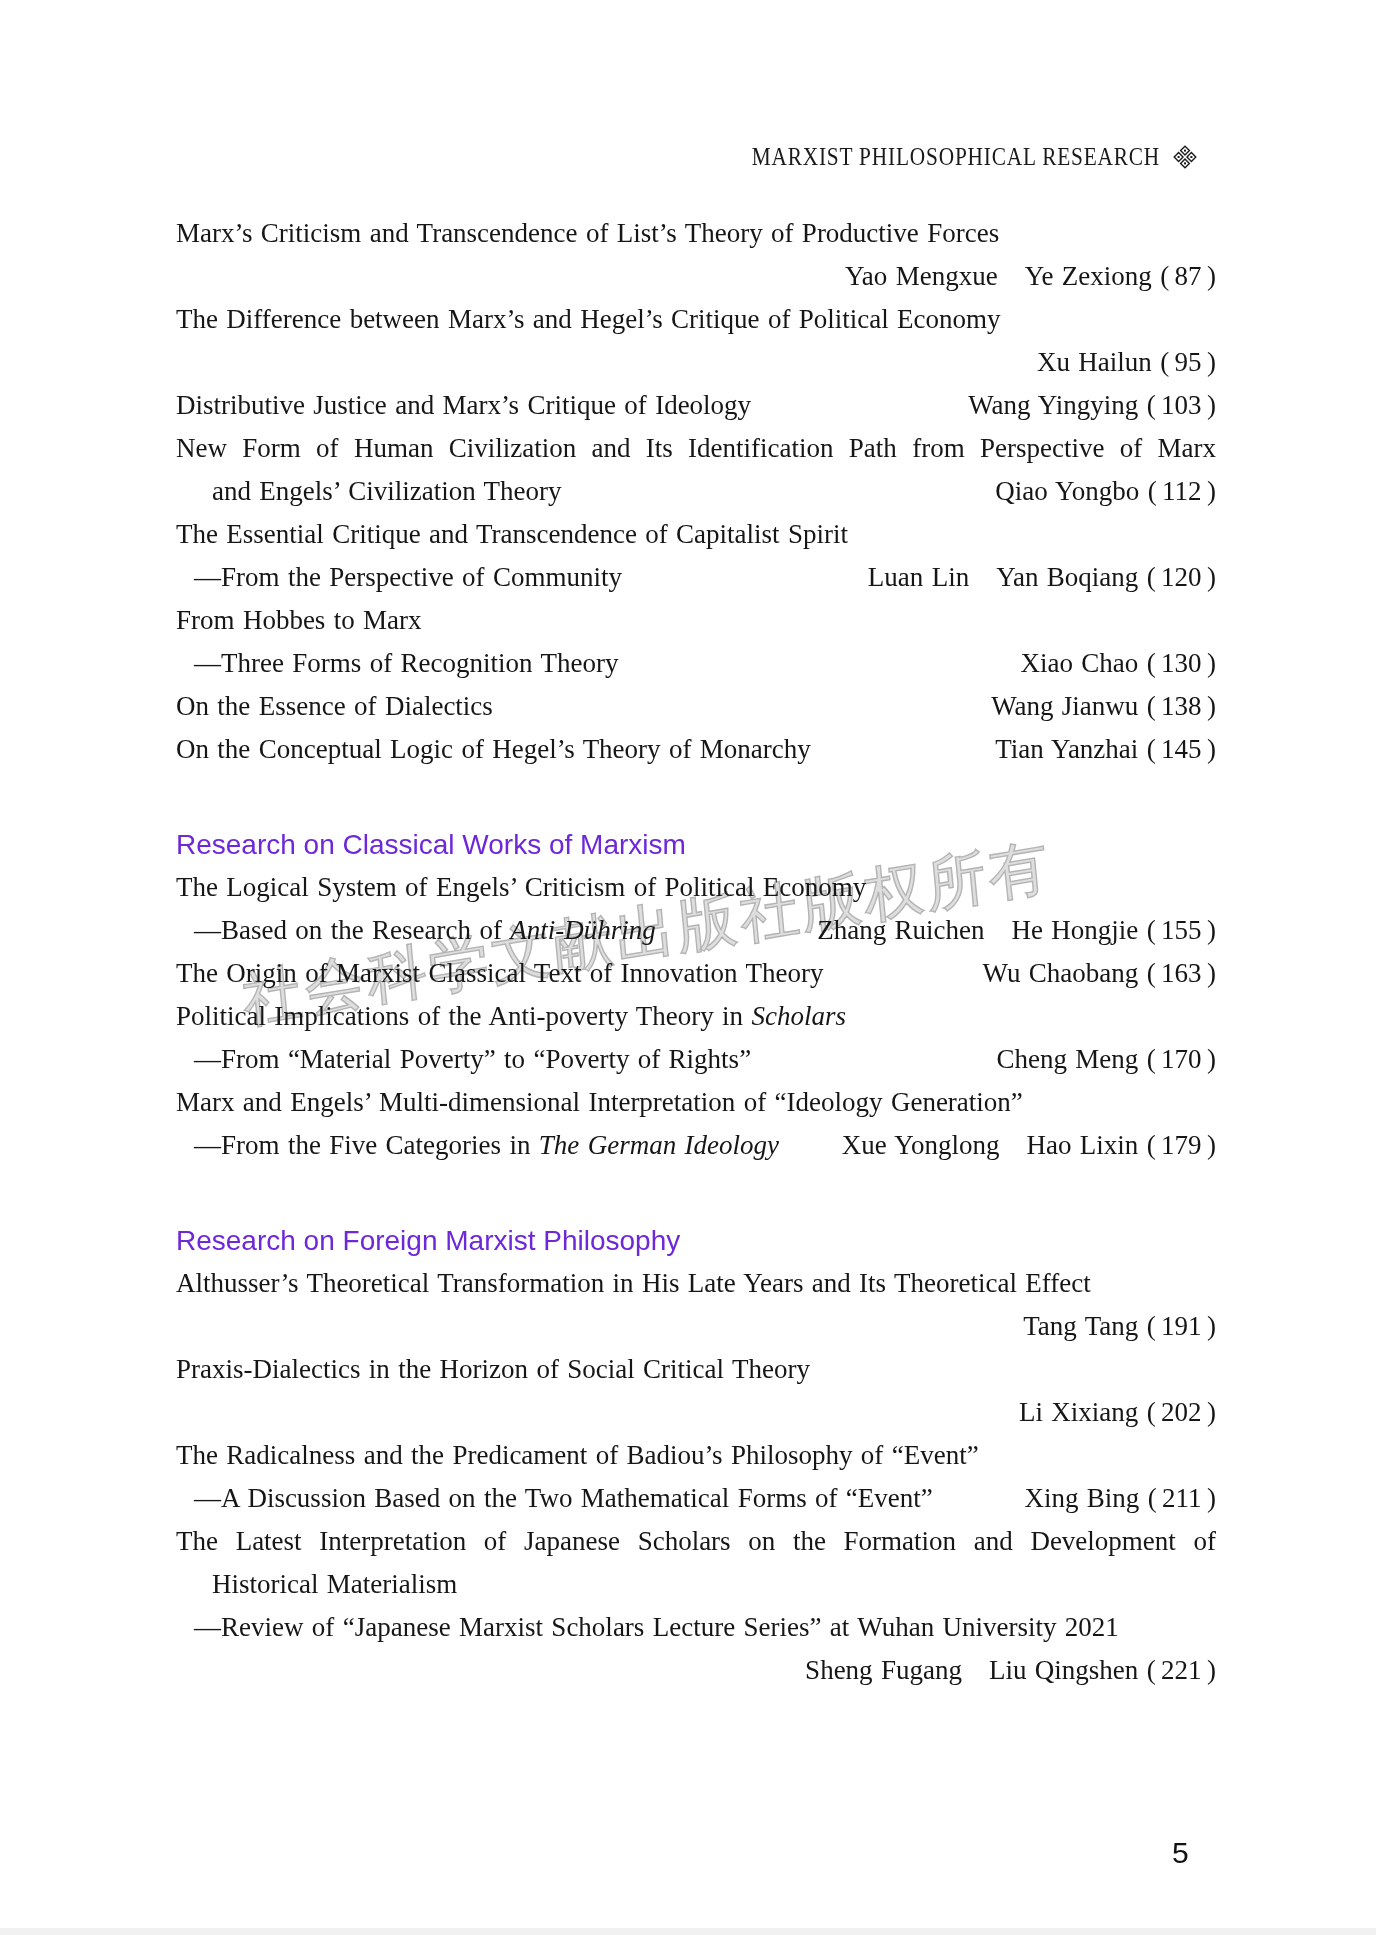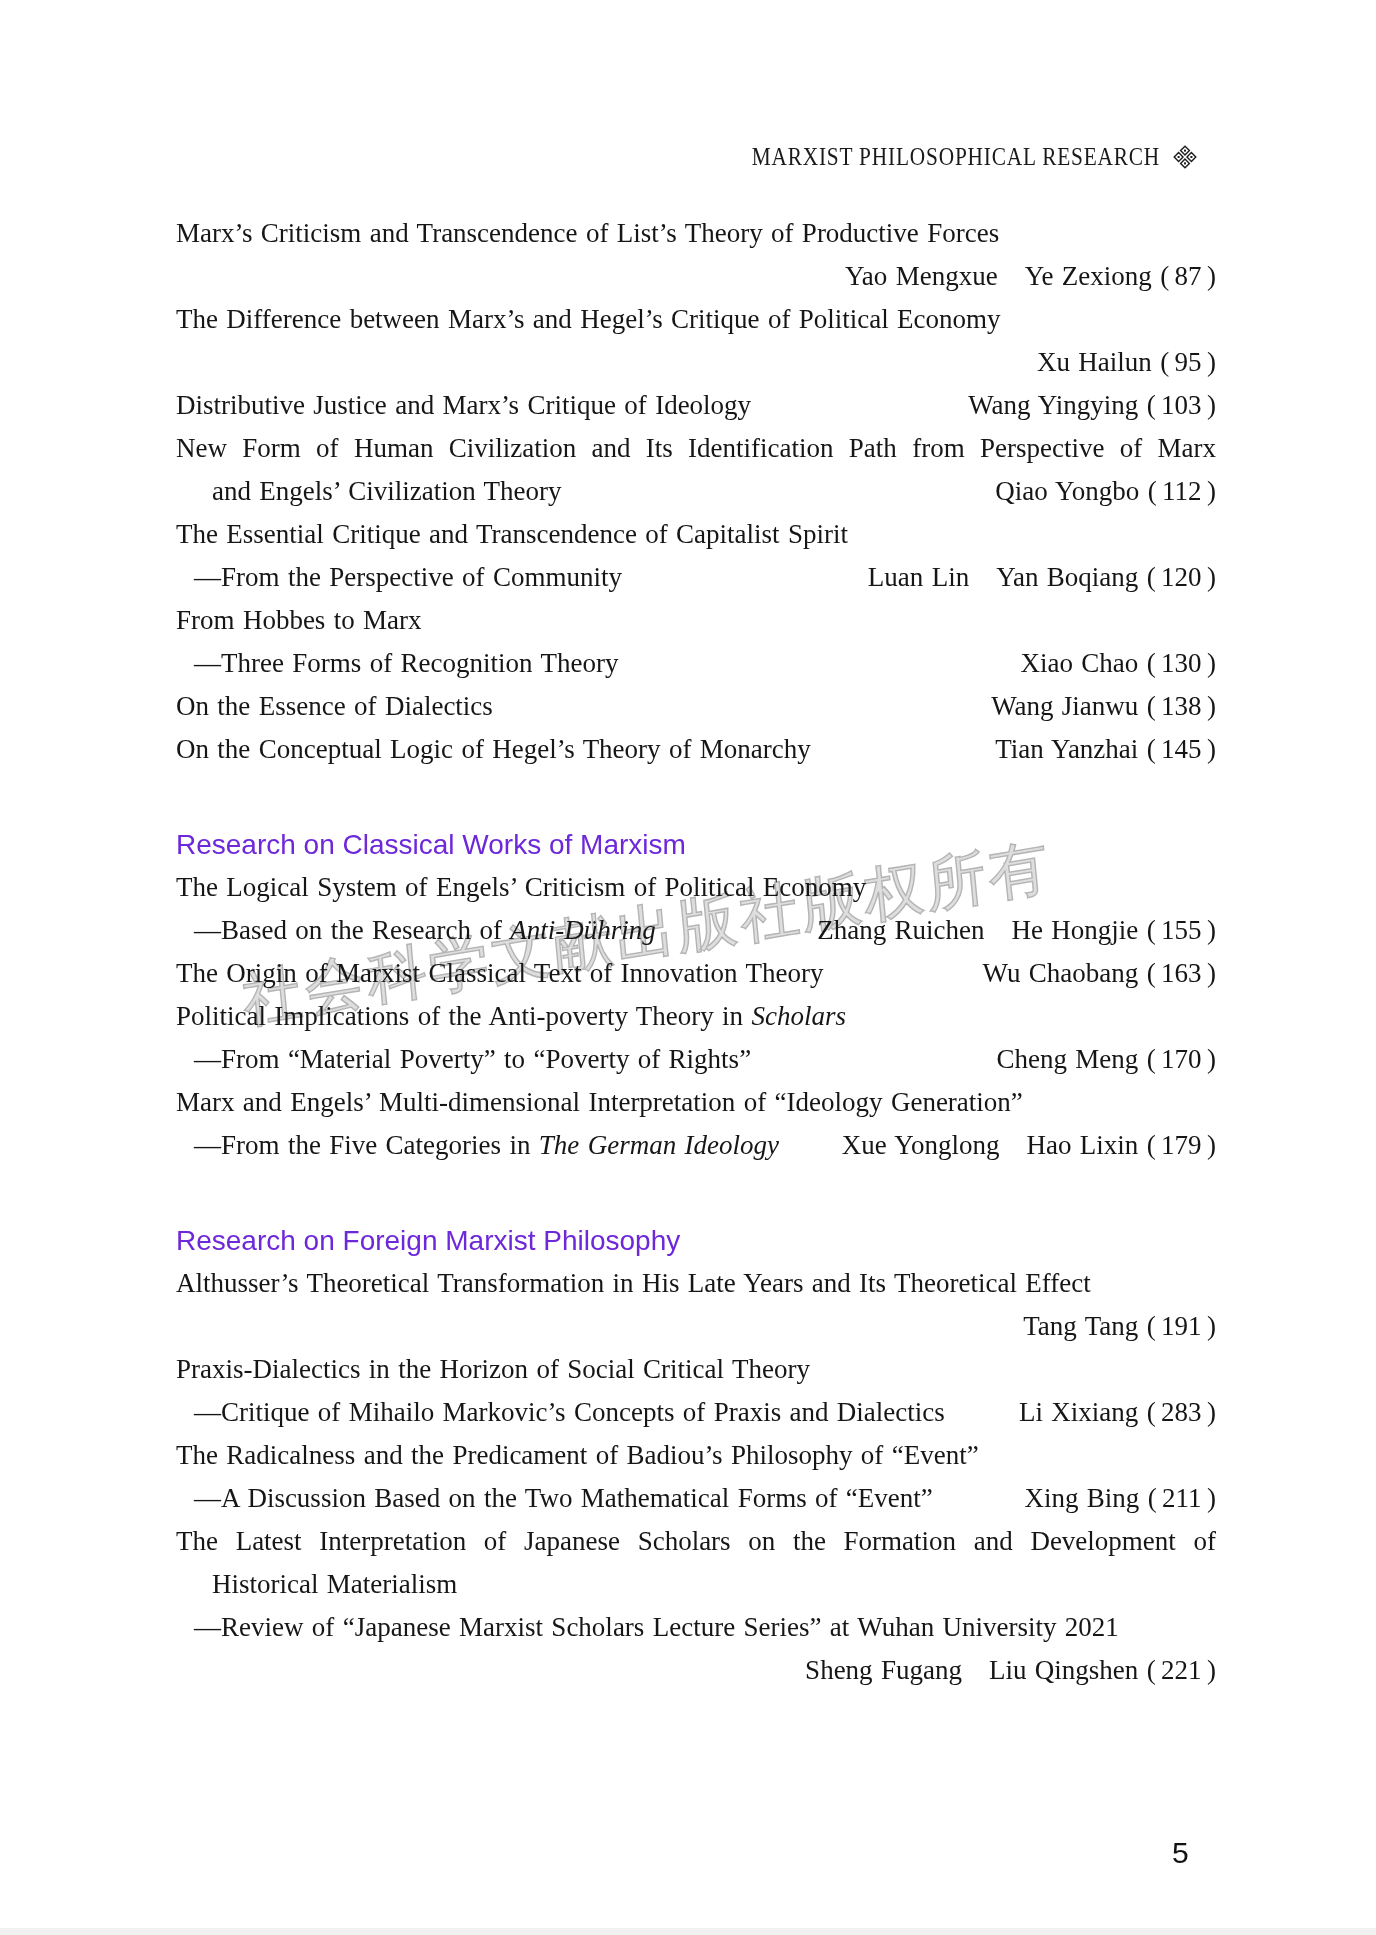--- a/index.html
+++ b/index.html
@@ -204,22 +204,21 @@
       <div class="row">
         <span class="title"><span>Althusser’s Theoretical Transformation in His Late Years and Its Theoretical Effect</span></span>
       </div>
       <div class="row">
         <span class="authors">Tang Tang ( 191 )</span>
       </div>
       <div class="row">
         <span class="title"><span>Praxis-Dialectics in the Horizon of Social Critical Theory</span></span>
       </div>
       <div class="row indent-dash">
-        <span class="title"><span>—Critique of Mihailo Markovic’s Concepts of Praxis and Dialectics</span></span>
-        <span class="authors">Li Xixiang ( 283 )</span>
+        <span class="authors">Li Xixiang ( 202 )</span>
       </div>
       <div class="row">
         <span class="title"><span>The Radicalness and the Predicament of Badiou’s Philosophy of “Event”</span></span>
       </div>
       <div class="row indent-dash">
         <span class="title"><span>—A Discussion Based on the Two Mathematical Forms of “Event”</span></span>
         <span class="authors">Xing Bing ( 211 )</span>
       </div>
       <div class="row justify">
         <span class="title"><span>The Latest Interpretation of Japanese Scholars on the Formation and Development of</span></span>

